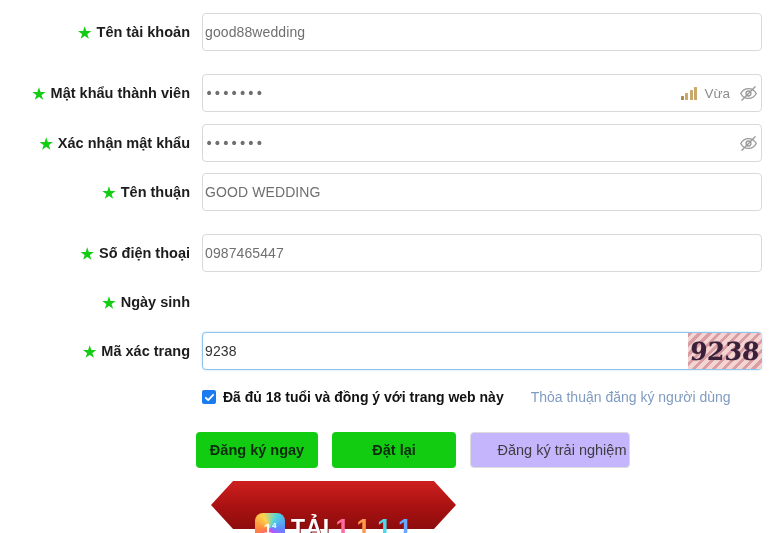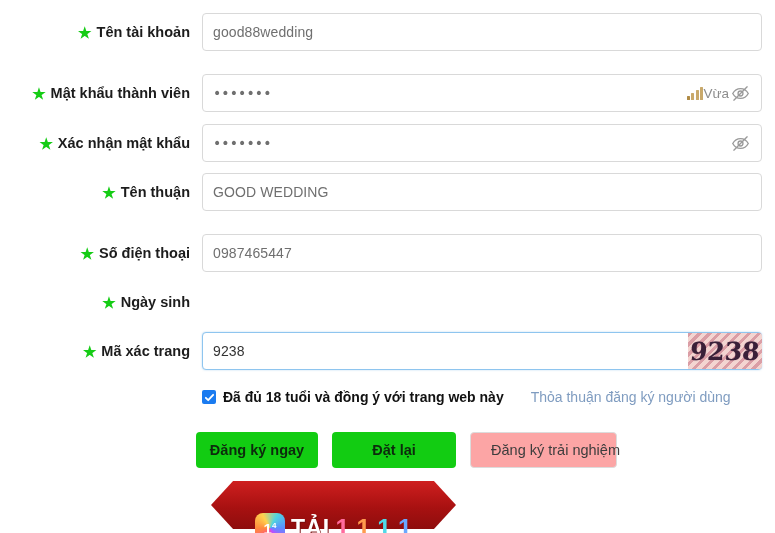--- a/index.html
+++ b/index.html
@@ -38,21 +38,21 @@
     position: absolute;
     left: 202px;
     top: 0;
     width: 560px;
     height: 38px;
     border: 1px solid #d9d9d9;
     border-radius: 4px;
     background: #fff;
     display: flex;
     align-items: center;
-    padding: 0 10px;
+    padding: 0 2px;
   }
   .field .val {
     font-size: 14px;
     color: #6f6f6f;
     letter-spacing: .1px;
     flex: 1;
     white-space: nowrap;
     overflow: hidden;
   }
   .field.focused {
@@ -70,21 +70,21 @@
 
   
   .dots {
     font-size: 13px;
     color: #4c4c4c;
     letter-spacing: 2.2px;
     font-family: "DejaVu Sans", sans-serif;
   }
 
   
-  .fieldtools { display: flex; align-items: center; margin-left: auto; }
+  .fieldtools { display: flex; align-items: center; gap: 7px; margin-left: auto; }
   .bars { display: flex; align-items: flex-end; gap: 1.5px; height: 13px; }
   .bars i { display: block; width: 3px; background: #c9a96b; border-radius: .5px; }
   .bars i:nth-child(1){ height: 4px; background:#b08b45; }
   .bars i:nth-child(2){ height: 7px; background:#c9a96b; }
   .bars i:nth-child(3){ height: 10px; background:#c9a96b; }
   .bars i:nth-child(4){ height: 13px; background:#c9a96b; }
   .strength-text { font-size: 13.5px; color: #8d8d8d; }
   .eye { width: 22px; height: 22px; color: #9a9a9a; display: flex; align-items: center; justify-content: center; cursor: pointer; }
 
   
@@ -140,21 +140,21 @@
     height: 36px;
     border-radius: 4px;
     display: flex; align-items: center; justify-content: center;
     font-size: 14.5px;
     cursor: pointer;
     white-space: nowrap;
     border: 1px solid transparent;
   }
   .btn.primary { background: #12cc12; color: #0d2a0d; font-weight: bold; width: 122px; }
   .btn.secondary { background: #12cc12; color: #0d2a0d; font-weight: bold; width: 124px; }
-  .btn.outline { background: #fca5a5; color: #3d3d3d; border: 1px solid #dcdcdc; width: 147px; font-weight: normal; padding-left: 24px; }
+  .btn.outline { background: #c4b5fd; color: #3d3d3d; border: 1px solid #dcdcdc; width: 160px; font-weight: normal; padding-left: 24px; }
 
   
   .banner {
     position: absolute;
     left: 211px; top: 481px;
     width: 245px; height: 48px;
   }
   .banner .ribbon {
     position: absolute; inset: 0;
     background: linear-gradient(180deg, #cf1f1f 0%, #a81111 55%, #8e0d0d 100%);

